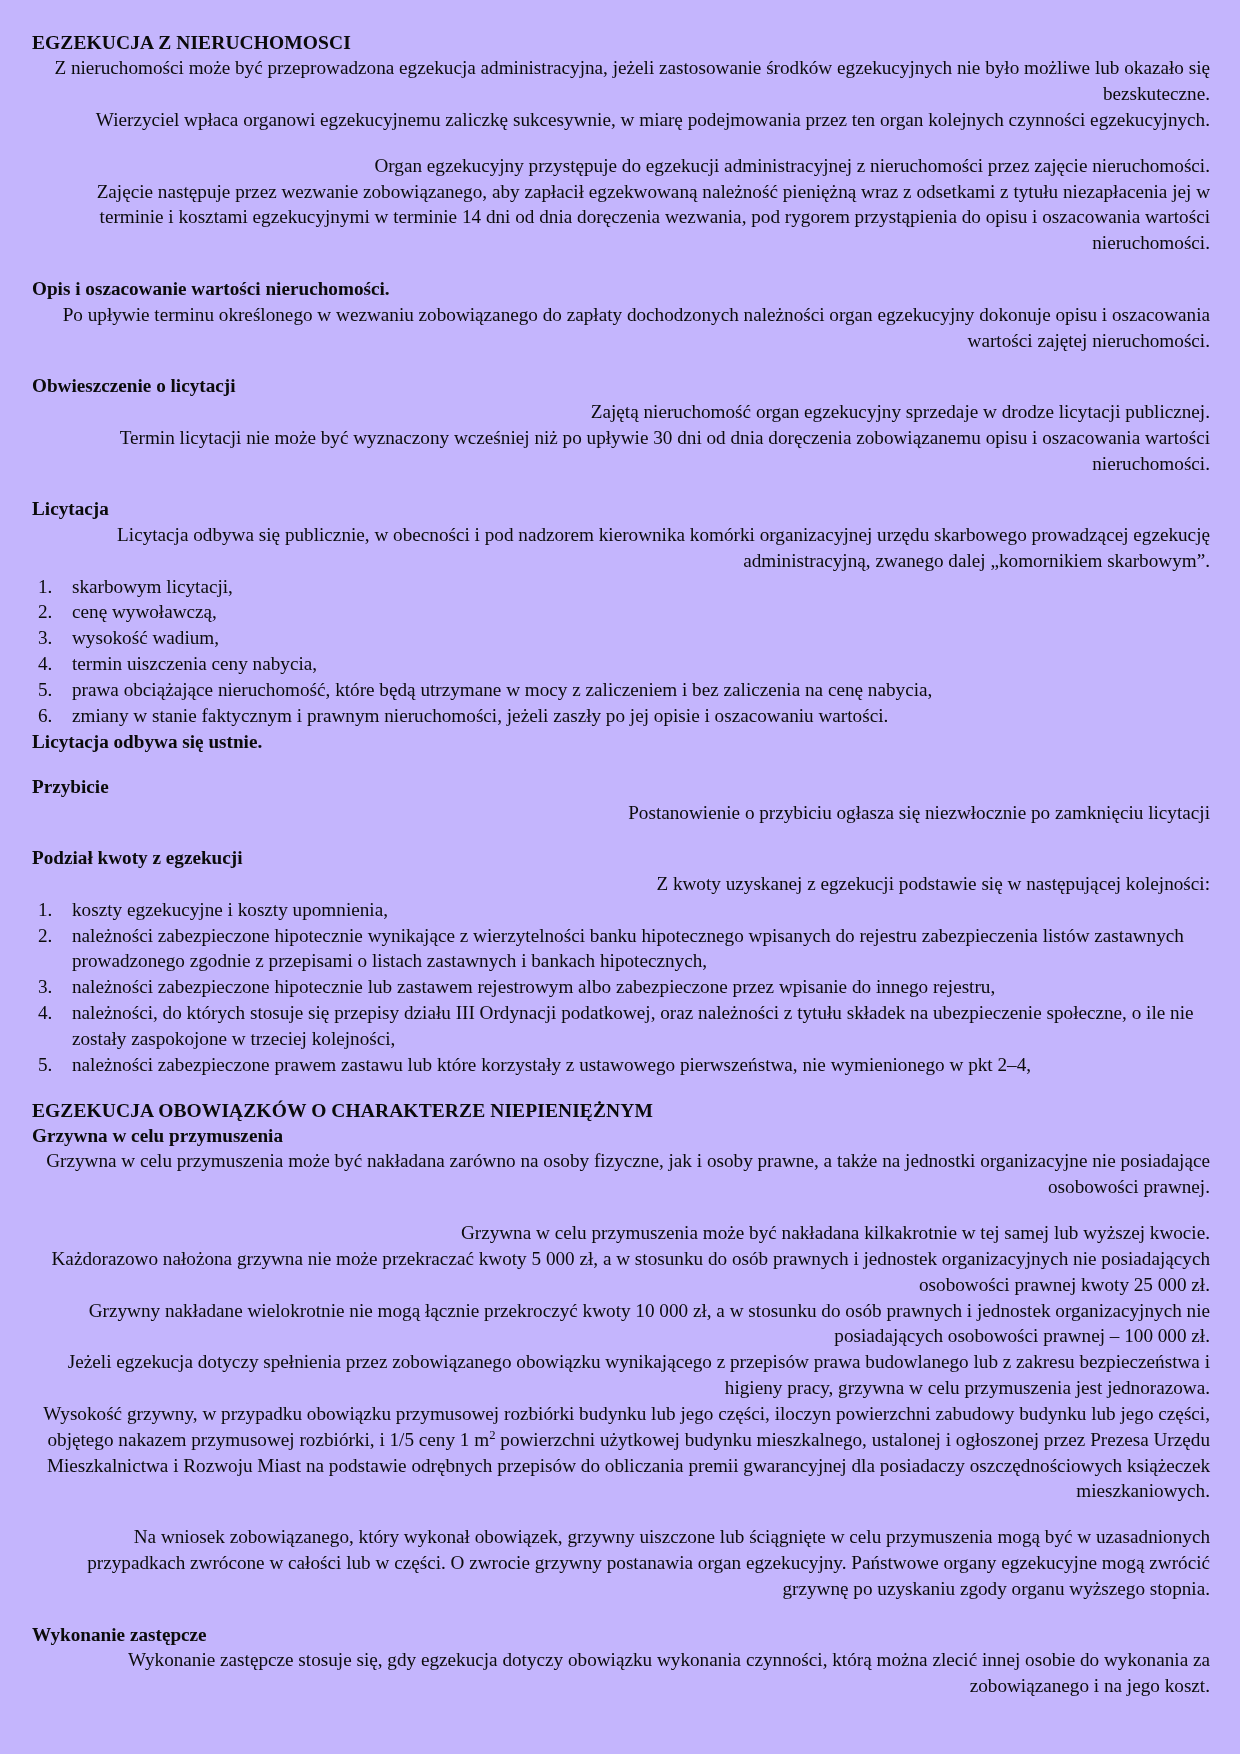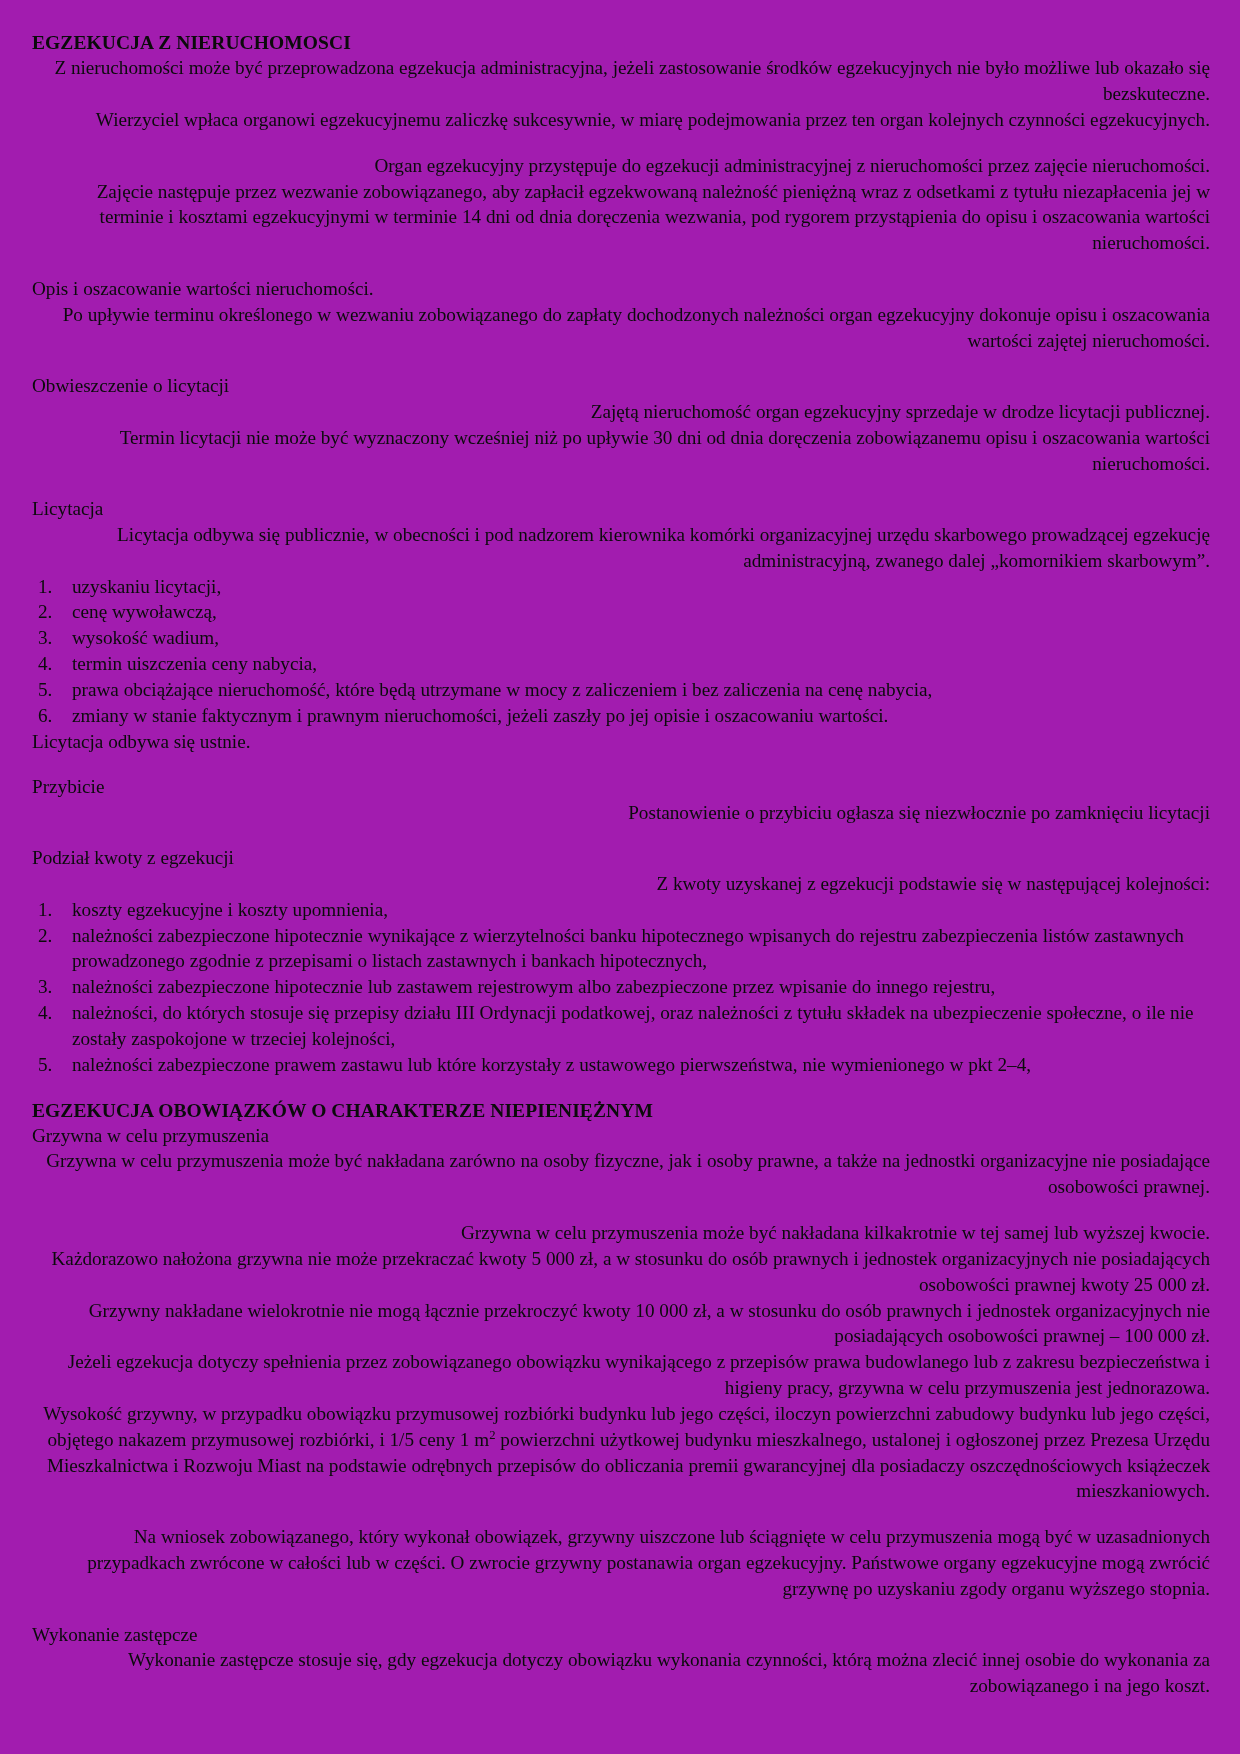--- a/index.html
+++ b/index.html
@@ -13,38 +13,38 @@
     width: 1240px;
     height: 1754px;
     font-family: "Liberation Serif", "DejaVu Serif", serif;
     color: #0b0b0b;
     -webkit-font-smoothing: none;
   }
   .page {
     position: relative;
     width: 1240px;
     height: 1754px;
-    background: #a21caf;
+    background: #c4b5fd;
     padding: 30px 34px 0 32px;
   }
   .doc {
     width: 1178px;
   }
   
   .h-main {
     font-size: 19.5px;
     font-weight: bold;
     line-height: 1.30;
     letter-spacing: 0.1px;
     margin: 0;
     padding: 0;
   }
   .h-sub {
     font-size: 19.2px;
-    font-weight: normal;
+    font-weight: bold;
     line-height: 1.33;
     margin: 0;
     padding: 0;
   }
   p.t {
     font-size: 19.2px;
     line-height: 1.345;
     margin: 0;
     padding: 0;
     text-align: right;
@@ -101,21 +101,21 @@
     <h2 class="h-sub">Obwieszczenie o licytacji</h2>
     <p class="t">Zajętą nieruchomość organ egzekucyjny sprzedaje w drodze licytacji publicznej.</p>
     <p class="t">Termin licytacji nie może być wyznaczony wcześniej niż po upływie 30 dni od dnia doręczenia zobowiązanemu opisu i oszacowania wartości nieruchomości.</p>
 
     <div class="gap-md"></div>
 
     <h2 class="h-sub">Licytacja</h2>
     <p class="t">Licytacja odbywa się publicznie, w obecności i pod nadzorem kierownika komórki organizacyjnej urzędu skarbowego prowadzącej egzekucję administracyjną, zwanego dalej „komornikiem skarbowym”.</p>
 
     <ol class="numlist">
-      <li><span class="num">1.</span><span>uzyskaniu licytacji,</span></li>
+      <li><span class="num">1.</span><span>skarbowym licytacji,</span></li>
       <li><span class="num">2.</span><span>cenę wywoławczą,</span></li>
       <li><span class="num">3.</span><span>wysokość wadium,</span></li>
       <li><span class="num">4.</span><span>termin uiszczenia ceny nabycia,</span></li>
       <li><span class="num">5.</span><span>prawa obciążające nieruchomość, które będą utrzymane w mocy z zaliczeniem i bez zaliczenia na cenę nabycia,</span></li>
       <li><span class="num">6.</span><span>zmiany w stanie faktycznym i prawnym nieruchomości, jeżeli zaszły po jej opisie i oszacowaniu wartości.</span></li>
     </ol>
 
     <h2 class="h-sub">Licytacja odbywa się ustnie.</h2>
 
     <div class="gap-md"></div>

